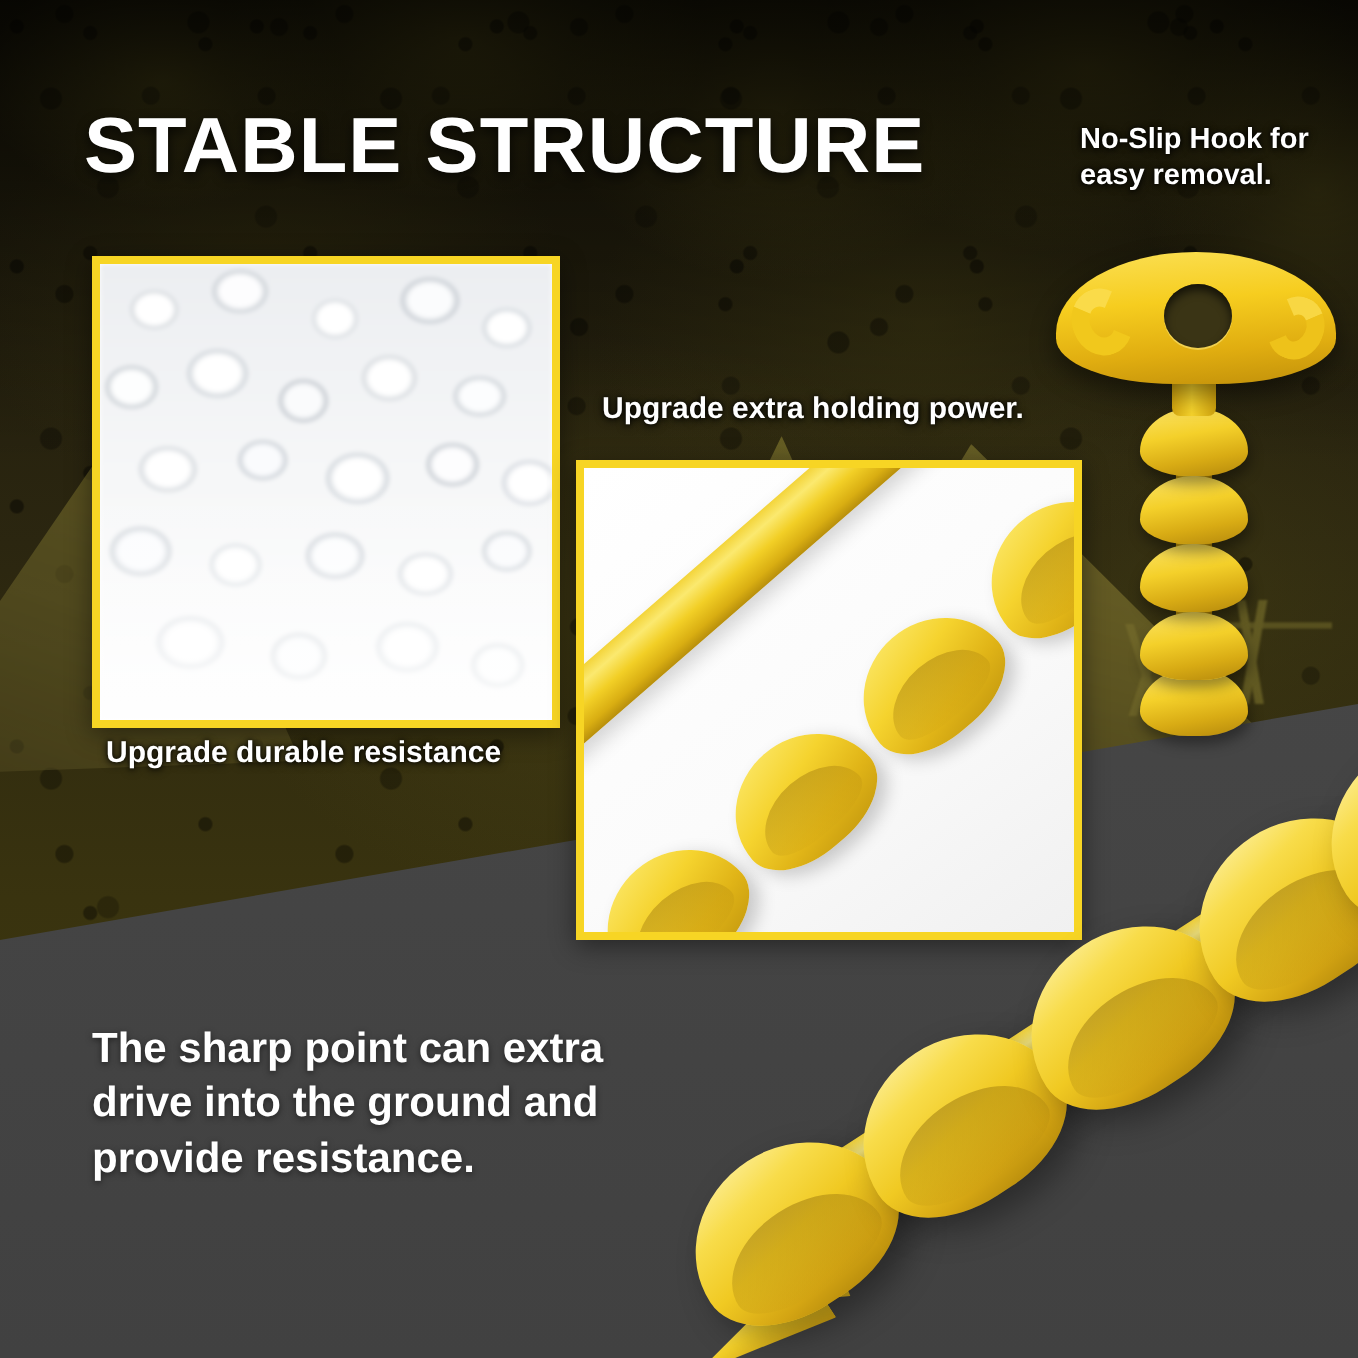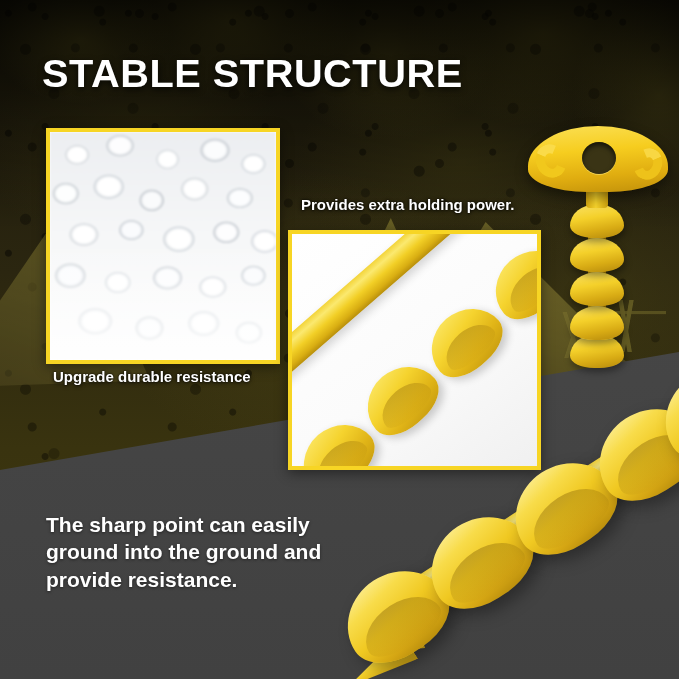--- a/index.html
+++ b/index.html
@@ -332,17 +332,18 @@
     <div class="bs-shaft"></div>
     <div class="bs-tip"></div>
     <div class="bs-barb"></div>
     <div class="bs-flight bsf1"></div>
     <div class="bs-flight bsf2"></div>
     <div class="bs-flight bsf3"></div>
     <div class="bs-flight bsf4"></div>
     <div class="bs-flight bsf5"></div>
   </div>
 
-  <div class="cap cap-power">Provides extra holding power.</div>
+  <div class="cap cap-hook">No-Slip Hook for easy removal.</div>
+  <div class="cap cap-power">Upgrade extra holding power.</div>
   <div class="cap cap-upgrade">Upgrade durable resistance</div>
-  <div class="cap cap-sharp">The sharp point can easily ground into the ground and provide resistance.</div>
+  <div class="cap cap-sharp">The sharp point can extra drive into the ground and provide resistance.</div>
 
 </div>
 
 </body></html>

